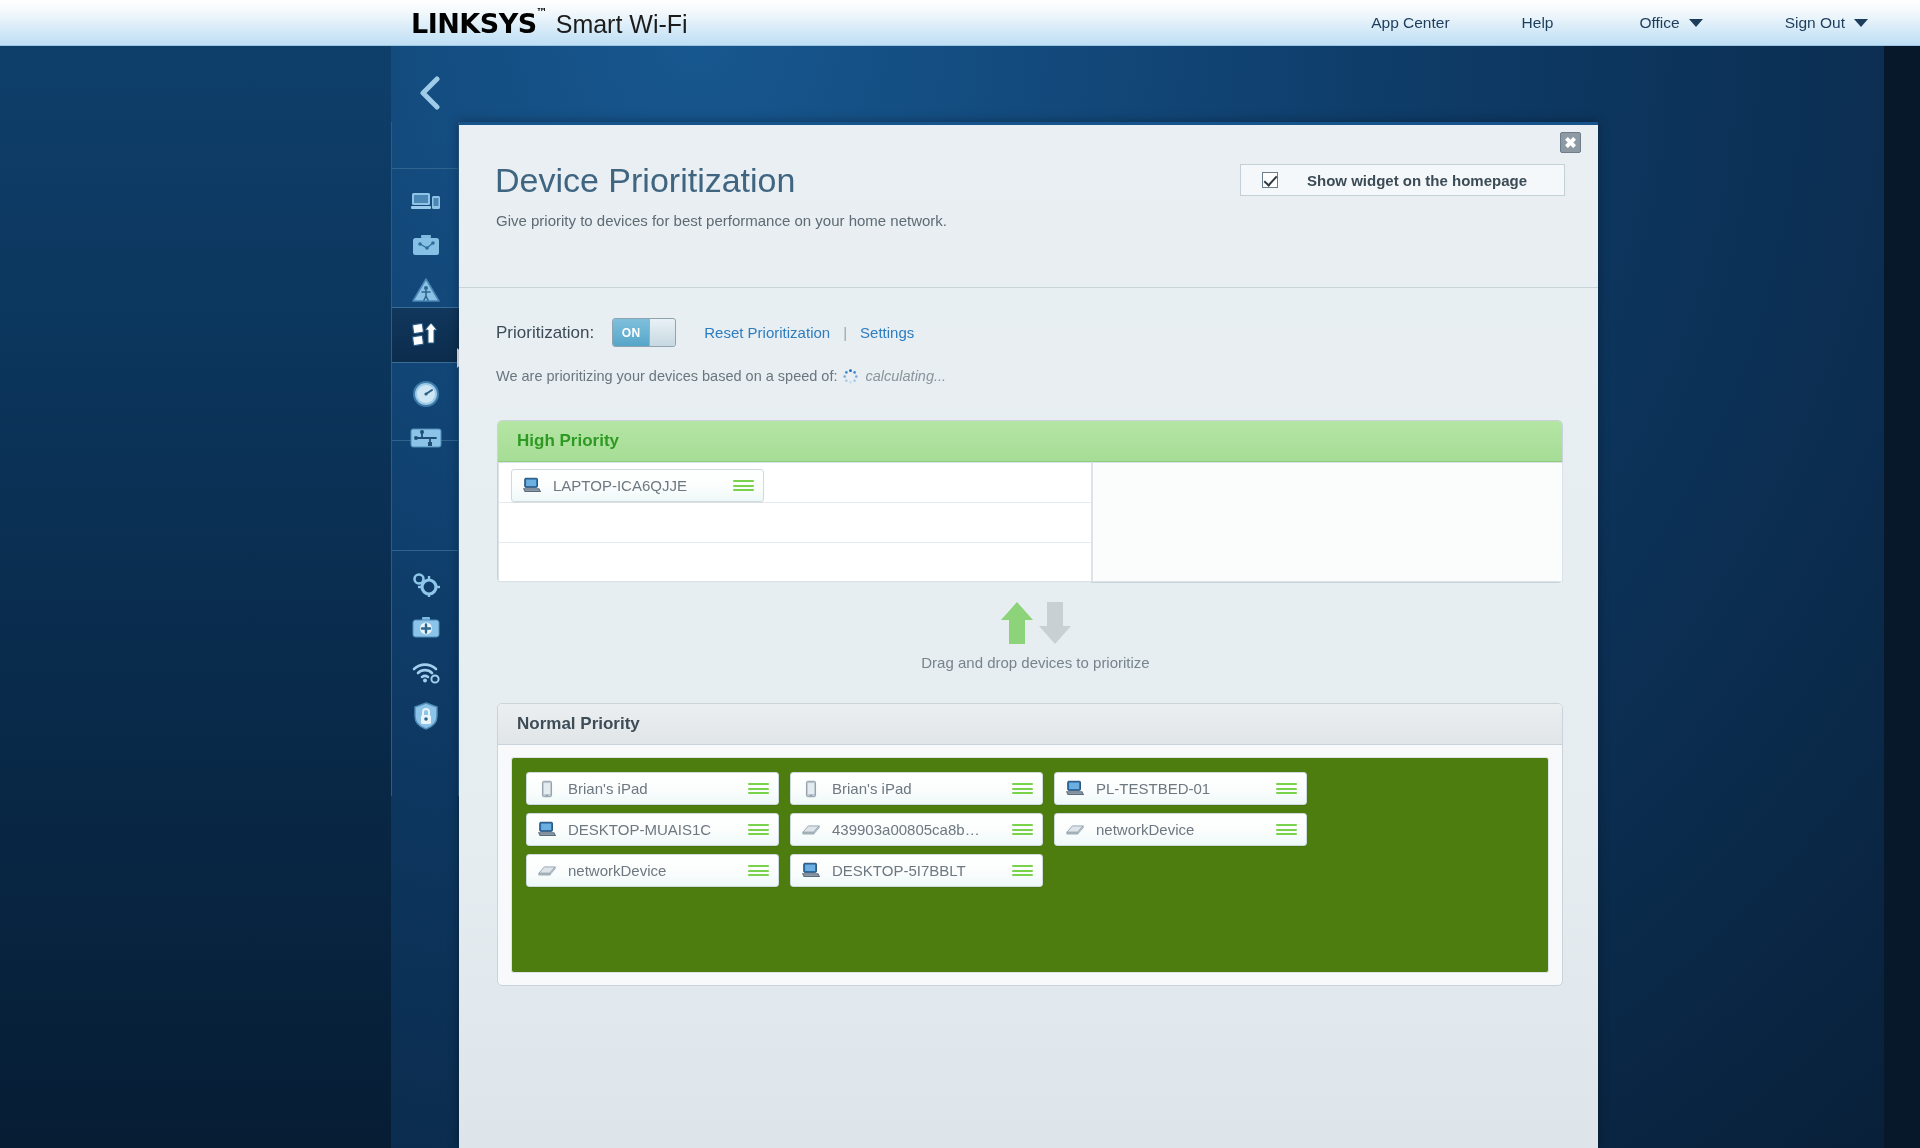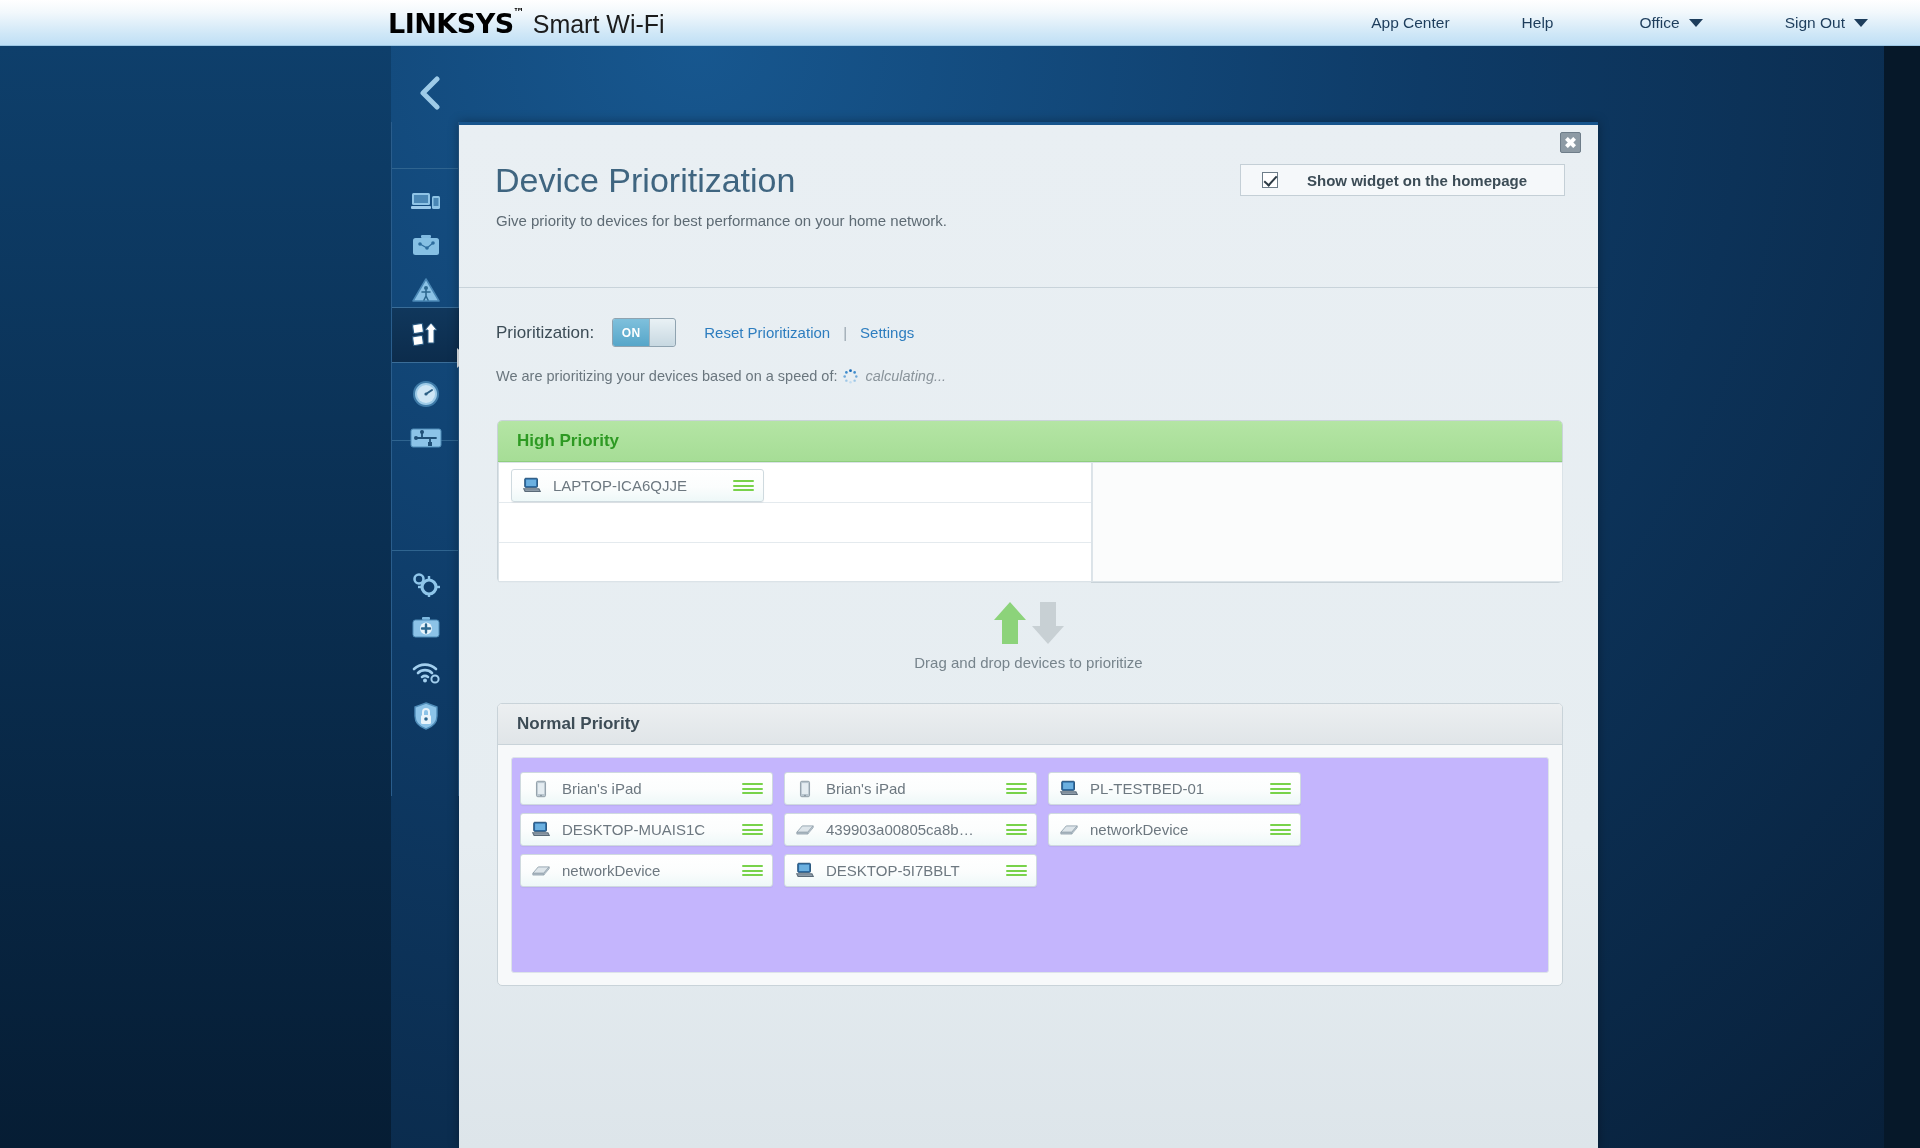--- a/index.html
+++ b/index.html
@@ -15,21 +15,21 @@
   
   .topbar {
     position: absolute;
     left: 0; top: 0;
     width: 1920px; height: 46px;
     background: linear-gradient(to bottom, #ffffff 0%, #f2f8fc 28%, #cfe7f7 75%, #bfdff5 100%);
     border-bottom: 1px solid #9cc6e3;
   }
   .brand {
     position: absolute;
-    left: 388px; top: 8px;
+    left: 411px; top: 8px;
     display: flex; align-items: baseline; gap: 9px;
   }
   .brand-linksys {
     font-family: "DejaVu Sans", sans-serif;
     font-size: 27px;
     font-weight: bold;
     letter-spacing: -0.5px;
     color: #000;
     position: relative;
   }
@@ -321,24 +321,24 @@
   .dz-high-right {
     left: 594px; top: 41px; width: 471px; height: 120px;
     background: #fbfcfc;
     border-left: 1px solid #dde4e9;
   }
 
   .normal-body {
     position: absolute;
     left: 13px; top: 53px;
     width: 1038px; height: 216px;
-    background: #c4b5fd;
+    background: #4d7c0f;
     border: 1px solid #dde4e9;
     border-radius: 3px;
-    padding: 14px 0 0 8px;
+    padding: 14px 0 0 14px;
   }
 
   
   .tile {
     width: 253px; height: 33px;
     background: linear-gradient(to bottom, #ffffff 0%, #fbfdfd 55%, #eef8f8 100%);
     border: 1px solid #cfdadf;
     border-radius: 3px;
     display: flex; align-items: center;
     padding: 0 9px 0 10px;
@@ -372,21 +372,21 @@
   .tiles-grid {
     display: flex;
     flex-wrap: wrap;
     gap: 8px 11px;
     width: 810px;
   }
 
   
   .drag-hint {
     position: absolute;
-    left: 0; top: 478px;
+    left: 7px; top: 478px;
     width: 1139px;
     text-align: center;
   }
   .drag-arrows {
     display: flex; justify-content: center; align-items: flex-start; gap: 2px;
     margin-bottom: 8px;
   }
   .drag-text {
     font-size: 15px;
     color: #77848c;

